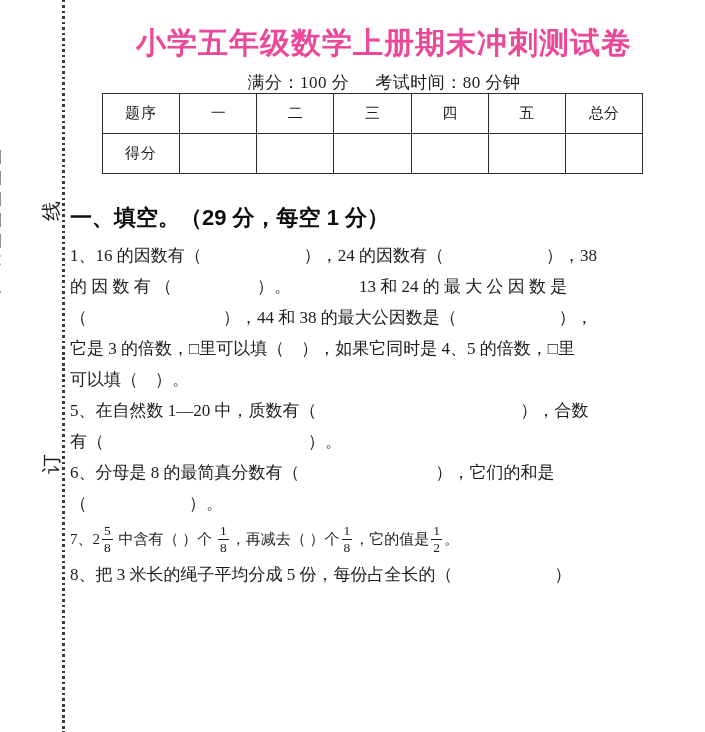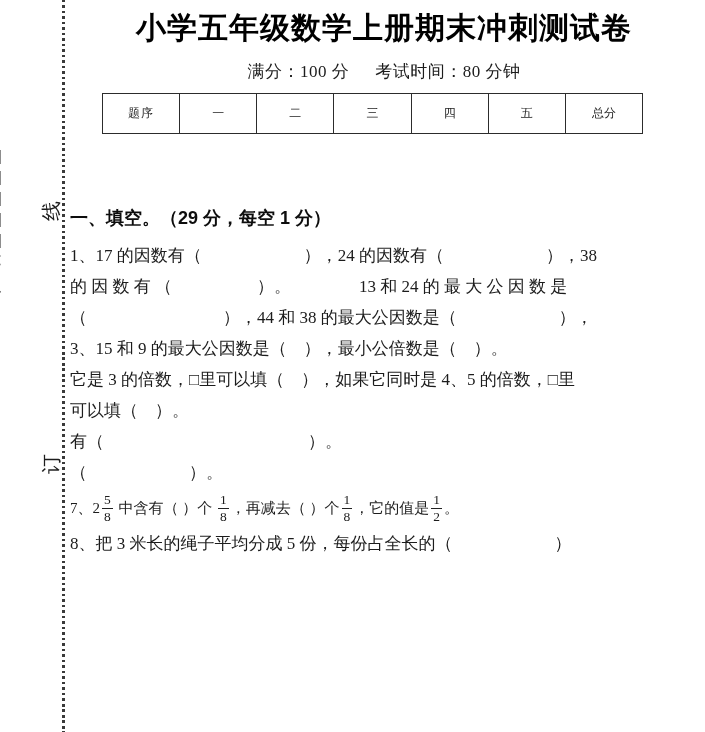--- a/index.html
+++ b/index.html
@@ -29,49 +29,49 @@
   .bind-char{
     position:absolute;width:24px;height:24px;
     display:flex;align-items:center;justify-content:center;
     font-size:20px;transform:rotate(-90deg);
   }
   .bind-char-line{left:39px;top:199px;}
   .bind-char-ding{left:39px;top:452px;}
   
   .title{
     position:absolute;left:63px;right:0;top:8px;
-    text-align:center;margin:0;
+    text-align:center;margin:15px;
     font-family:"Liberation Sans", sans-serif;
-    font-size:30px;font-weight:700;letter-spacing:1px;color:#000000;
+    font-size:30px;font-weight:700;letter-spacing:1px;color:#ec4899;
   }
   .meta{
-    position:absolute;left:63px;right:0;top:60px;
+    position:absolute;left:63px;right:0;top:71px;
     text-align:center;font-size:17px;letter-spacing:.5px;
   }
   .meta .gap{display:inline-block;width:26px;}
   
   .score-table{
     position:absolute;left:102px;top:93px;
     border-collapse:collapse;
     table-layout:fixed;width:541px;
-    font-size:12px;
+    font-size:15px;
   }
   .score-table td{
     border:1.5px solid #2c2c2c;
     text-align:center;vertical-align:middle;
     height:39px;padding:0;
   }
   .score-table .lbl{letter-spacing:1px;}
   
   .body{
     position:absolute;left:70px;top:206px;width:580px;
   }
   .sec{
     font-family:"Liberation Sans", sans-serif;
-    font-weight:700;font-size:18px;height:34px;line-height:24px;
+    font-weight:700;font-size:22px;height:34px;line-height:24px;
     white-space:pre;color:#0d0d0d;
   }
   .line{
     font-size:17px;height:31px;line-height:31px;white-space:pre;
   }
   .frac-line{
     font-size:15px;height:40px;line-height:40px;white-space:pre;
     display:flex;align-items:center;
   }
   .frac{
@@ -102,38 +102,48 @@
     <tbody>
       <tr>
         <td class="lbl">题序</td>
         <td>一</td>
         <td>二</td>
         <td>三</td>
         <td>四</td>
         <td>五</td>
         <td>总分</td>
       </tr>
+      <tr>
+        <td class="lbl">得分</td>
+        <td></td>
+        <td></td>
+        <td></td>
+        <td></td>
+        <td></td>
+        <td></td>
+      </tr>
     </tbody>
   </table>
 
   <div class="body">
     <div class="sec">一、填空。（29 分，每空 1 分）</div>
 
-    <div class="line">1、17 的因数有（　　　　　　），24 的因数有（　　　　　　），38</div>
+    <div class="line">1、16 的因数有（　　　　　　），24 的因数有（　　　　　　），38</div>
     <div class="line">的 因 数 有 （　　　　　）。　　　　13 和 24 的 最 大 公 因 数 是</div>
     <div class="line">（　　　　　　　　），44 和 38 的最大公因数是（　　　　　　），</div>
 
 
-    <div class="line">3、15 和 9 的最大公因数是（　），最小公倍数是（　）。</div>
 
     <div class="line">它是 3 的倍数，□里可以填（　），如果它同时是 4、5 的倍数，□里</div>
     <div class="line">可以填（　）。</div>
 
+    <div class="line">5、在自然数 1—20 中，质数有（　　　　　　　　　　　　），合数</div>
     <div class="line">有（　　　　　　　　　　　　）。</div>
 
+    <div class="line">6、分母是 8 的最简真分数有（　　　　　　　　），它们的和是</div>
     <div class="line">（　　　　　　）。</div>
 
     <div class="frac-line"><span>7、2</span><span class="frac"><span class="num">5</span><span class="den">8</span></span><span> 中含有（ ）个 </span><span class="frac"><span class="num">1</span><span class="den">8</span></span><span>，再减去（ ）个</span><span class="frac"><span class="num">1</span><span class="den">8</span></span><span>，它的值是</span><span class="frac"><span class="num">1</span><span class="den">2</span></span><span>。</span></div>
 
     <div class="line">8、把 3 米长的绳子平均分成 5 份，每份占全长的（　　　　　　）</div>
   </div>
 
 </div>
 
 </body></html>

